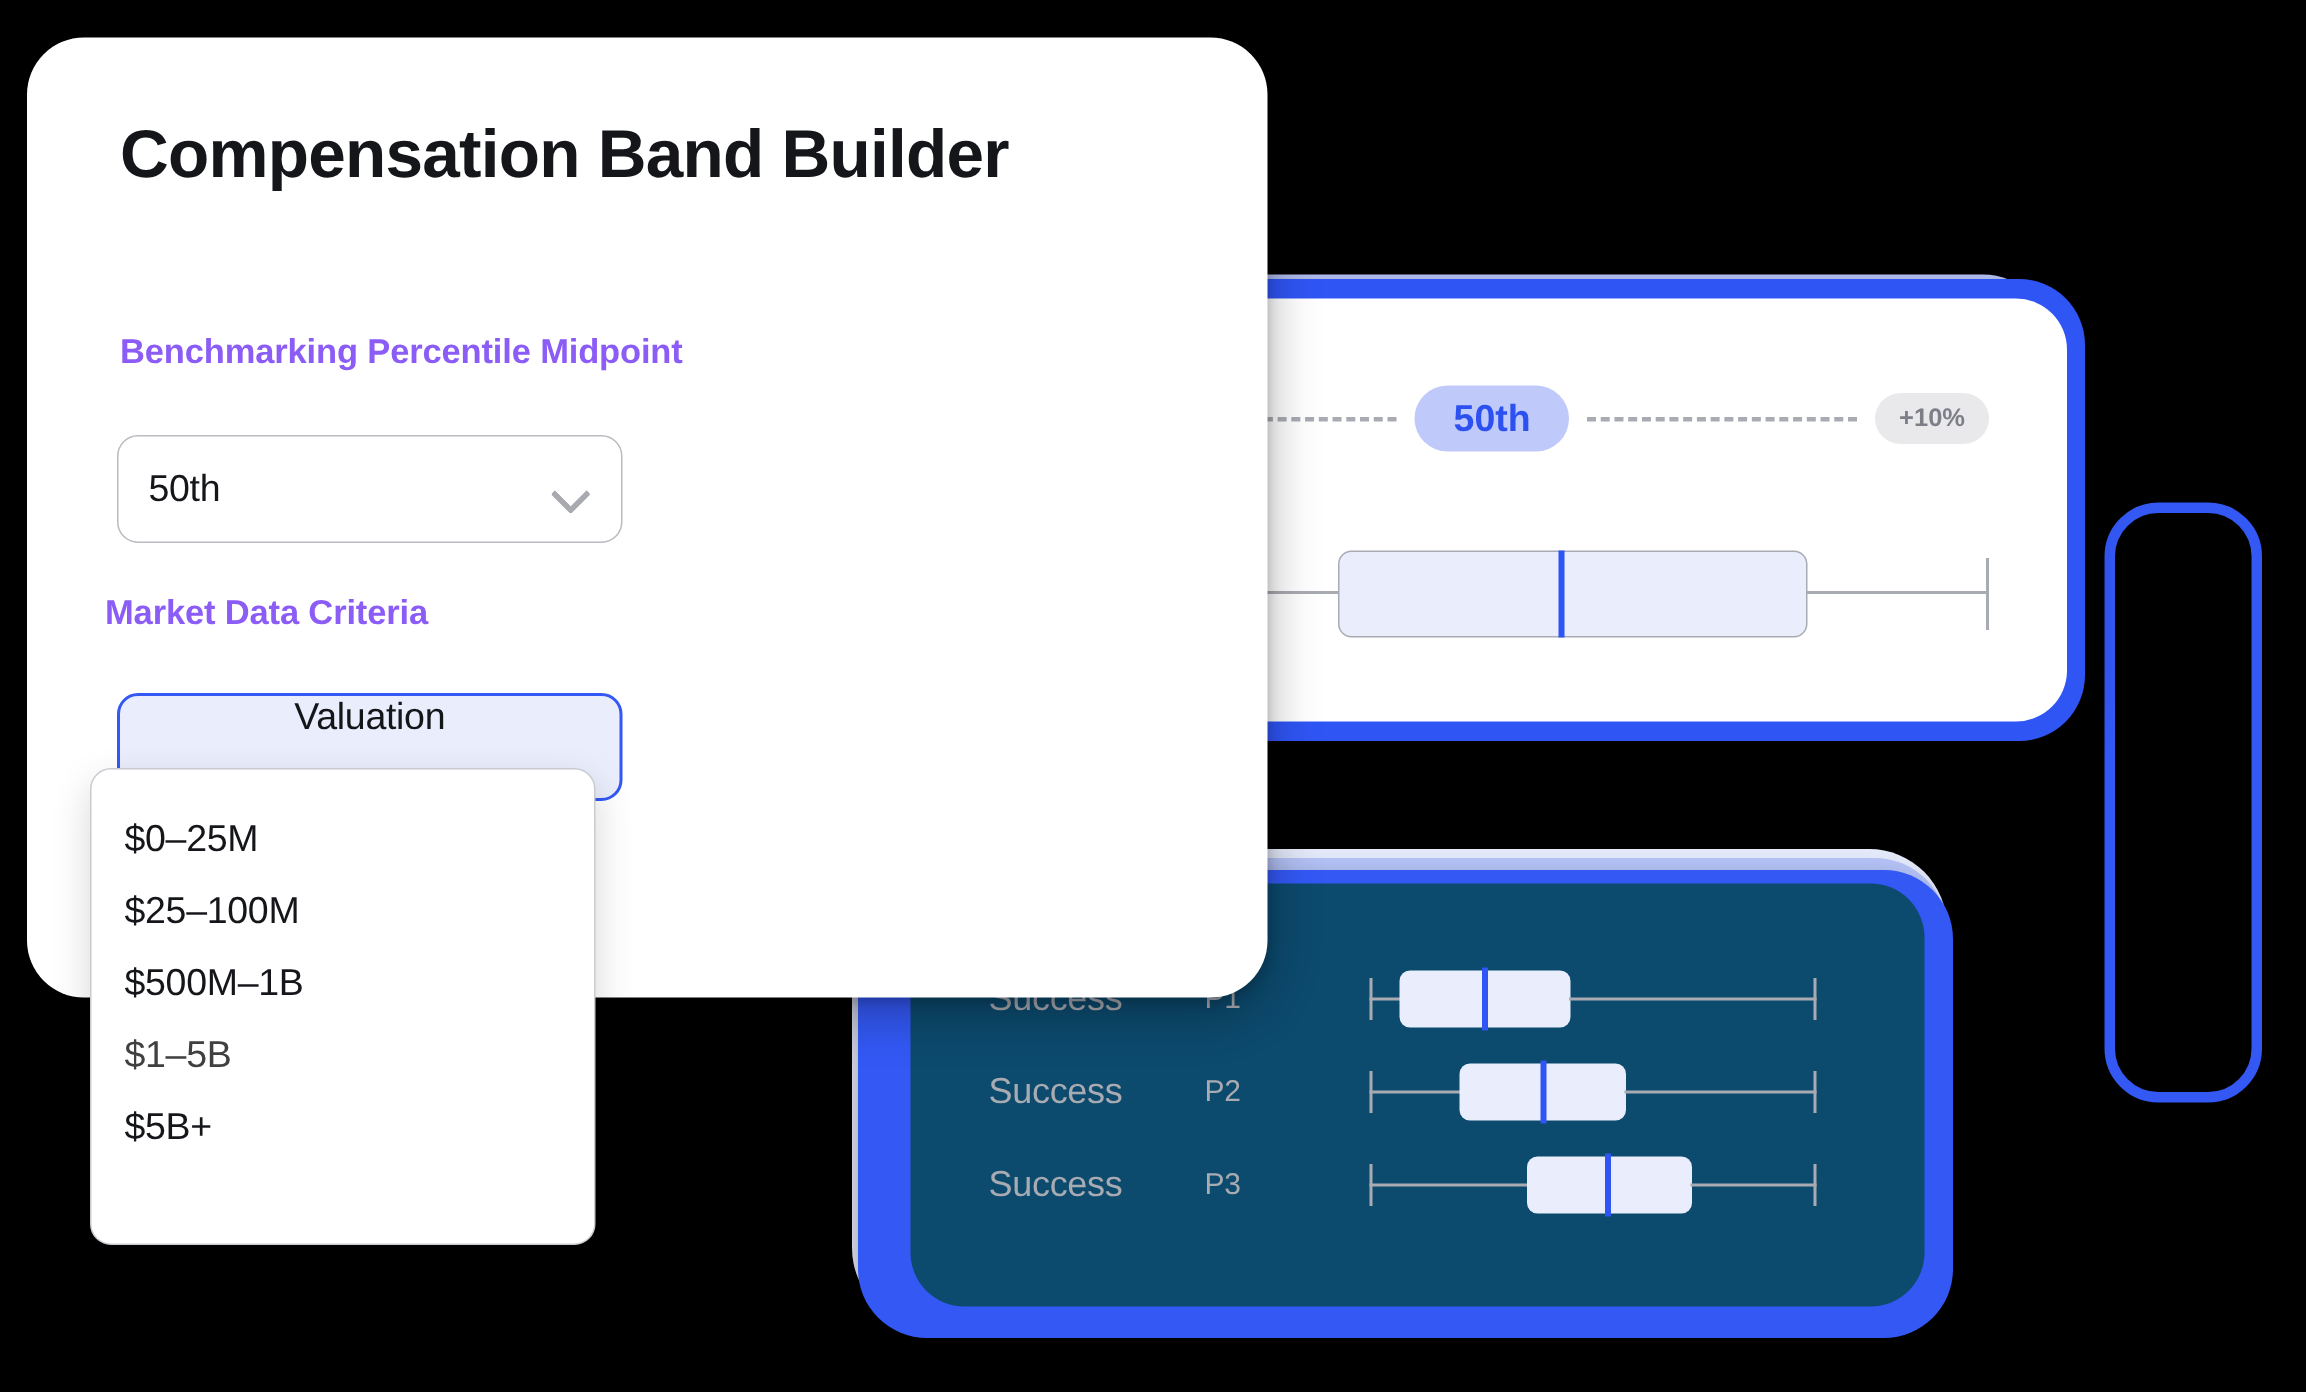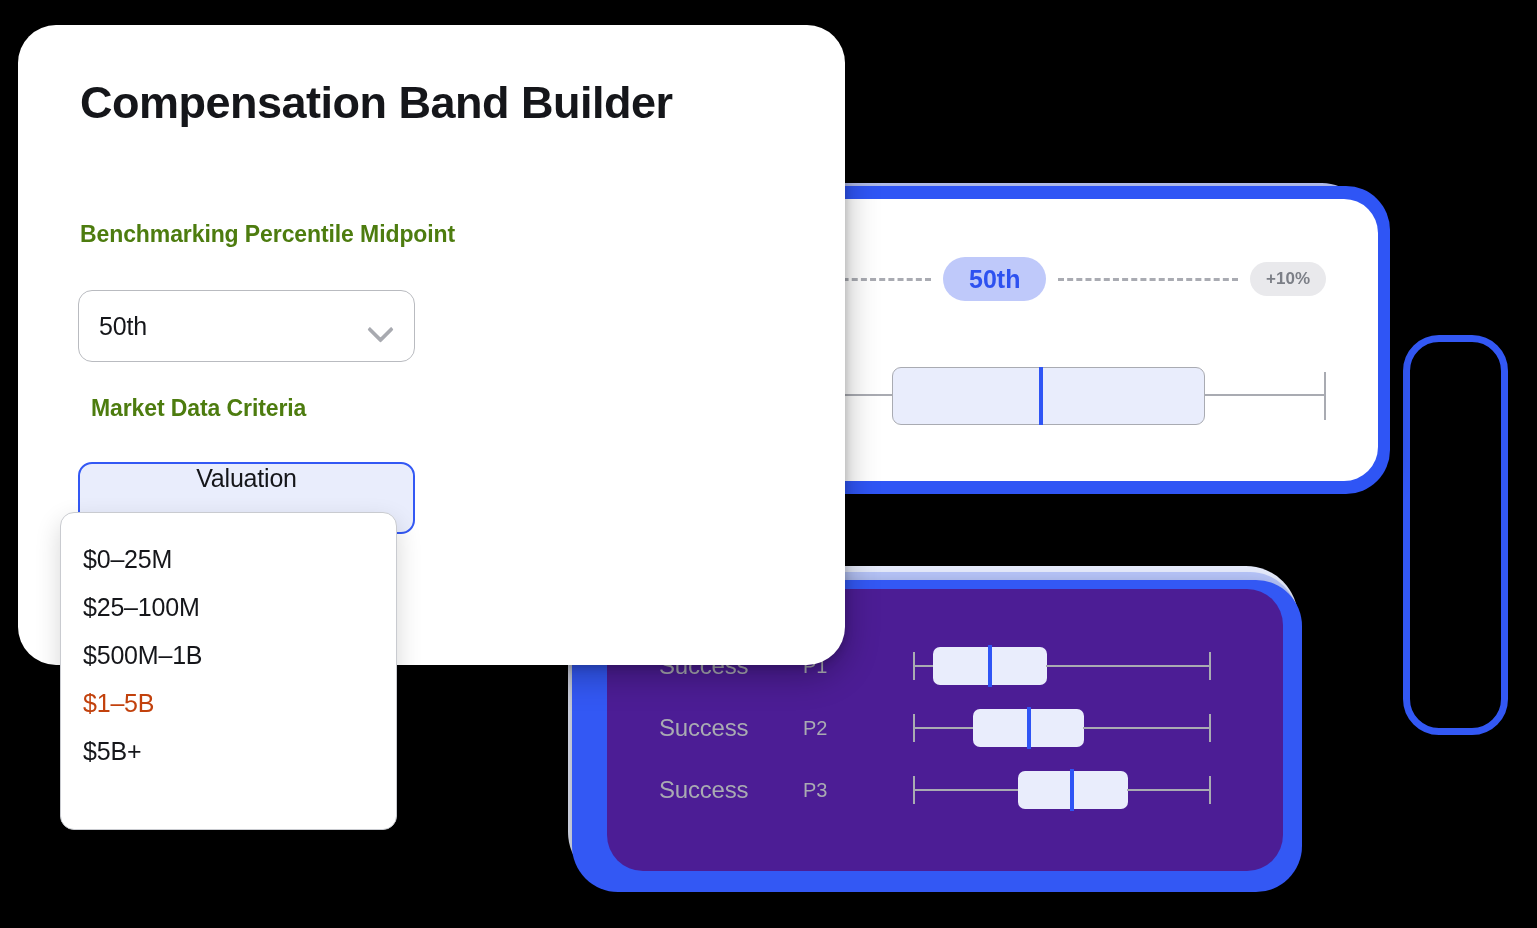--- a/index.html
+++ b/index.html
@@ -15,25 +15,25 @@
   .left-panel{
     position:absolute; left:18px; top:25px; width:827px; height:640px;
     background:#ffffff; border-radius:38px;
     box-shadow: 0 10px 34px rgba(0,0,0,0.30), 0 2px 8px rgba(0,0,0,0.18);
   }
   .panel-title{
     position:absolute; left:62px; top:52px;
     font-size:45px; font-weight:bold; color:#15161a; letter-spacing:-0.5px;
   }
   .field-label{
-    position:absolute; font-size:23px; font-weight:bold; color:#4d7c0f;
+    position:absolute; font-size:23px; font-weight:bold; color:#8b5cf6;
     letter-spacing:-0.1px;
   }
   .lbl-percentile{ left:62px; top:196px; }
-  .lbl-criteria{ left:73px; top:370px; }
+  .lbl-criteria{ left:52px; top:370px; }
 
   .select-box{
     position:absolute; left:60px; width:337px; height:72px;
     border-radius:14px; display:flex; align-items:center;
     padding:0 20px;
   }
   .select-a{ top:265px; background:#ffffff; border:1.6px solid #b9bbc0; }
   .select-b{ top:437px; background:#e9edfc; border:2.2px solid #3358f4;flex-direction:column; }
   .select-value{ font-size:25px; color:#15161a; letter-spacing:-0.2px; flex:1; }
   .chev{ width:26px; height:26px; position:relative; }
@@ -48,21 +48,21 @@
     position:absolute; left:60px; top:512px; width:337px; height:318px;
     background:#ffffff; border:1.4px solid #c9cbd0; border-radius:14px;
     padding:22px 0 34px 0;
     box-shadow:0 10px 26px rgba(0,0,0,0.16);
     z-index:6;
   }
   .dd-item{
     height:48px; display:flex; align-items:center; padding-left:22px;
     font-size:25px; color:#15161a; letter-spacing:-0.2px; cursor:pointer;
   }
-  .dd-item.sel{ color:#c2410c; }
+  .dd-item.sel{ color:#404040; }
 
   
   .layer{ position:absolute; border-radius:42px; }
 
   
   .top-halo{ left:578px; top:183px; width:790px; height:310px; background:#bcc8fb; border-radius:46px; }
   .top-ring{ left:600px; top:186px; width:790px; height:308px; background:#2f55f5; border-radius:44px;
              box-shadow:0 8px 24px rgba(0,0,0,0.35); }
   .top-card{ left:612px; top:199px; width:766px; height:282px; background:#ffffff; border-radius:34px; overflow:hidden; }
 
@@ -91,21 +91,21 @@
     position:absolute; left:1403px; top:335px; width:105px; height:400px;
     border:7px solid #3358f4; border-radius:36px; background:transparent;
     box-shadow:0 6px 18px rgba(0,0,0,0.30);
   }
 
   
   .bot-halo2{ left:568px; top:566px; width:730px; height:318px; background:#e7ecfd; border-radius:52px; }
   .bot-halo{ left:583px; top:572px; width:715px; height:312px; background:#b8c6fb; border-radius:48px; }
   .bot-ring{ left:572px; top:580px; width:730px; height:312px; background:#3358f4; border-radius:46px;
              box-shadow:0 10px 26px rgba(0,0,0,0.35); }
-  .bot-card{ left:607px; top:589px; width:676px; height:282px; background:#4c1d95; border-radius:36px; overflow:hidden; }
+  .bot-card{ left:607px; top:589px; width:676px; height:282px; background:#0c4a6e; border-radius:36px; overflow:hidden; }
 
   .row{ position:absolute; left:0; width:676px; height:62px; display:flex; align-items:center; }
   .row-status{ position:absolute; left:52px; font-size:24px; color:#a9abb2; letter-spacing:-0.2px; }
   .row-level{ position:absolute; left:196px; font-size:20px; color:#a9abb2; letter-spacing:-0.2px; }
   .mini-plot{ position:absolute; left:306px; top:0; width:300px; height:62px; }
   .mp-line{ position:absolute; top:30px; height:2px; background:#a9abb2; }
   .mp-cap{ position:absolute; top:17px; width:2px; height:28px; background:#a9abb2; }
   .mp-box{ position:absolute; top:12px; height:38px; background:#e9edfc; border-radius:7px; }
   .mp-med{ position:absolute; top:10px; width:4px; height:42px; background:#2f55f5; }
 </style>

